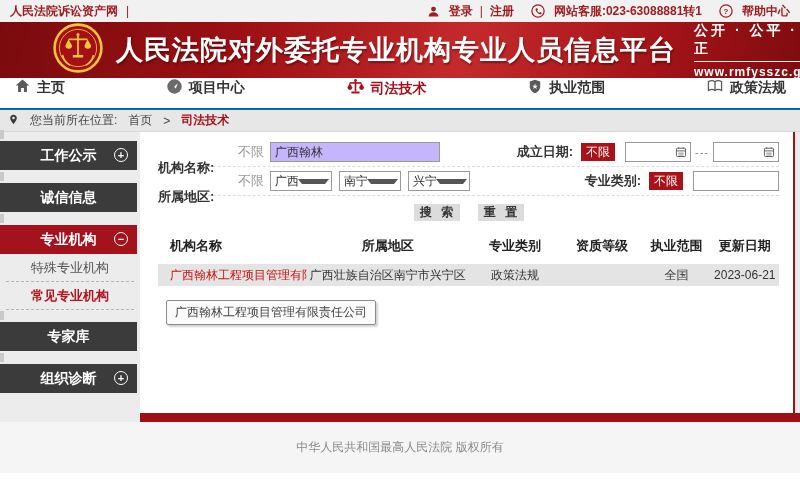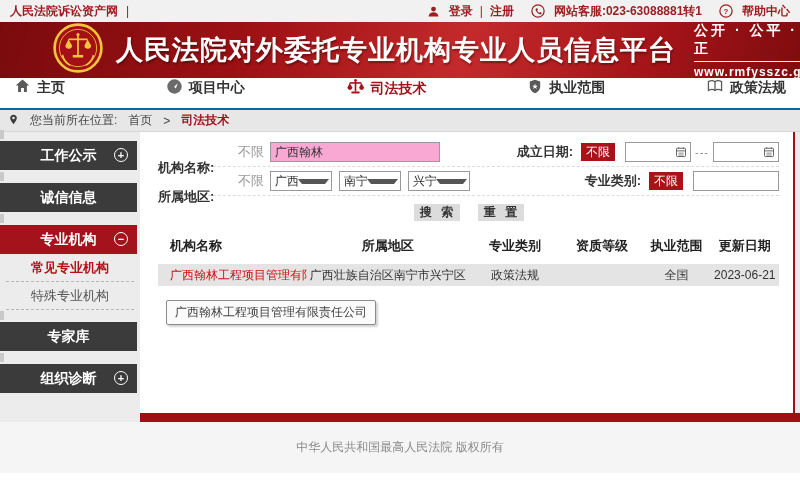--- a/index.html
+++ b/index.html
@@ -38,21 +38,21 @@
   .side-subwrap { position:relative; margin:-13px 6px 12px 6px; }
   .side-sub { height:28px; display:flex; align-items:center; justify-content:center; font-size:13px; color:#555; border-bottom:1px dashed #b5b5b5; cursor:pointer; }
   .side-sub.active { color:#b3121a; font-weight:bold; }
   .toggle-ic { position:absolute; right:9px; top:7px; width:14px; height:14px; border:1px solid #fff; border-radius:50%; font-size:11px; line-height:12px; text-align:center; font-weight:bold; }
 
   
   .main-panel { flex:1; background:#fff; border-right:2px solid #9e1014; margin-right:5px; padding:6px 14px 0 18px; position:relative; }
   .form-row { display:flex; align-items:center; height:29px; border-bottom:1px dashed #dcdcdc; font-size:13px; color:#333; }
   .f-label { font-weight:bold; width:72px; flex:none;margin-top:31px; }
   .muted { color:#999; width:32px; margin-left:8px; flex:none; }
-  .txt-input { width:170px; height:20px; border:1px solid #999; font-size:12px; padding:0 4px; color:#333; background:#f9a8d4; }
+  .txt-input { width:170px; height:20px; border:1px solid #999; font-size:12px; padding:0 4px; color:#333; background:#c4b5fd; }
   .sel { width:62px; height:20px; border:1px solid #999; background:#fff; display:flex; align-items:center; font-size:12px; color:#333; padding:0 2px 0 4px; margin-right:7px; cursor:pointer; }
   .sel span { flex:1; overflow:hidden; white-space:nowrap; }
   .sel-arrow { width:0; height:0; border-left:4px solid transparent; border-right:4px solid transparent; border-top:5px solid #555; flex:none; }
   .right-group { margin-left:auto; display:flex; align-items:center; }
   .r-label { font-weight:bold; margin-right:8px; }
   .btn-unlimited { width:34px; height:18px; background:#ab1118; color:#fff; font-size:12px; display:flex; align-items:center; justify-content:center; margin-right:10px; cursor:pointer; }
   .date-box { width:66px; height:20px; border:1px solid #999; background:#fff; display:flex; align-items:center; justify-content:flex-end; padding:0 3px; }
   .date-dash { color:#888; margin:0 4px; font-size:11px; letter-spacing:1px; }
   .cat-input { width:86px; height:20px; border:1px solid #999; background:#fff; }
 
@@ -207,25 +207,25 @@
         <span class="toggle-ic">+</span>
       </div>
       <div class="side-item">
         <span>诚信信息</span>
       </div>
       <div class="side-item red">
         <span>专业机构</span>
         <span class="toggle-ic">−</span>
       </div>
       <div class="side-subwrap">
+        <div class="side-sub">
+          <span>特殊专业机构</span>
+        </div>
         <div class="side-sub active">
           <span>常见专业机构</span>
-        </div>
-        <div class="side-sub">
-          <span>特殊专业机构</span>
         </div>
       </div>
       <div class="side-item">
         <span>专家库</span>
       </div>
       <div class="side-item">
         <span>组织诊断</span>
         <span class="toggle-ic">+</span>
       </div>
     </div>

